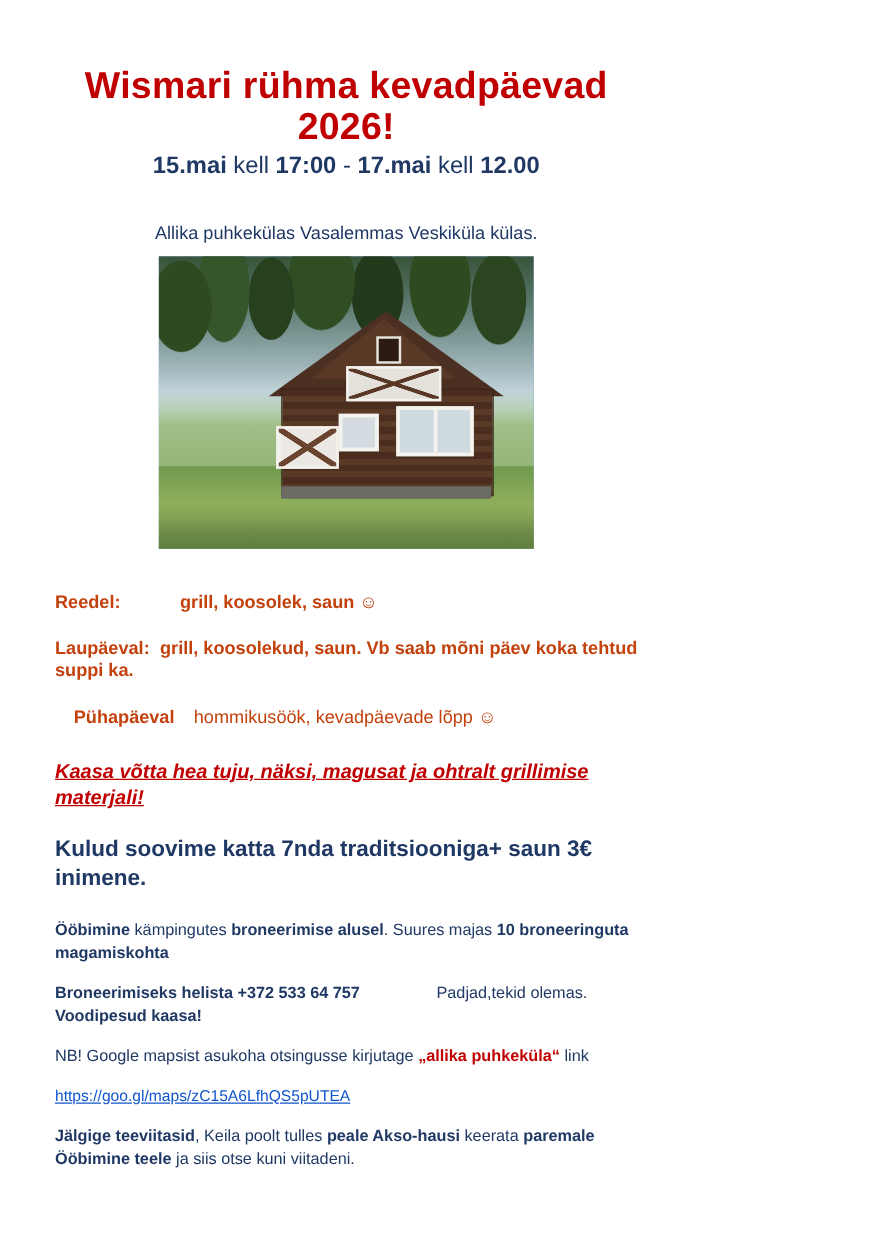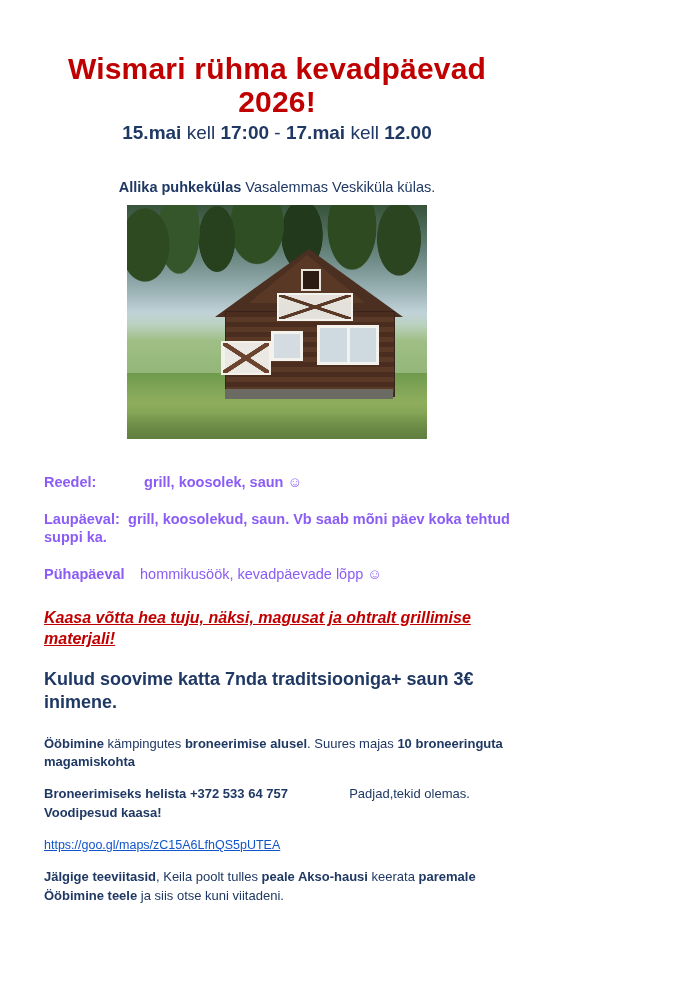--- a/index.html
+++ b/index.html
@@ -41,21 +41,21 @@
   }
   .title-sub b { font-weight: bold; }
   .title-sub .light { font-weight: normal; }
 
   .venue {
     text-align: center;
     font-size: 14.5px;
     color: #1f3864;
     margin: 34px 0 10px 0;
   }
-  .venue .strong { font-weight: bold; }
+  .venue .strong { font-weight: normal; }
   .venue .normal { font-weight: normal; }
 
   
   .photo-wrap {
     display: flex;
     justify-content: center;
     margin: 6px 0 0 0;
   }
   .photo {
     position: relative;
@@ -189,31 +189,31 @@
     background: #6b6b63;
   }
 
   
   .schedule {
     margin: 34px 0 0 0;
     padding-left: 4px;
   }
   .sched-row {
     font-size: 14.5px;
-    color: #8b5cf6;
+    color: #c2410c;
     margin-bottom: 18px;
     line-height: 1.3;
   }
   .sched-row .day {
     font-weight: bold;
     display: inline-block;
   }
   .sched-row .day.w1 { width: 96px; }
   .sched-row .day.w2 { width: 80px; }
-  .sched-row .day.w3 { width: 92px; }
+  .sched-row .day.w3 { width: 92px; margin-left: 15px; }
   .sched-row .bold { font-weight: bold; }
   .sched-row .plain { font-weight: normal; }
 
   .highlight-red {
     color: #c00000;
     font-weight: bold;
     font-style: italic;
     font-size: 16px;
     margin: 24px 0 18px 4px;
     line-height: 1.3;
@@ -319,20 +319,23 @@
       <span class="b">broneerimise alusel</span><span class="n">.  Suures majas</span>
       <span class="b">10 broneeringuta magamiskohta</span>
     </p>
     <p>
       <span class="b">Broneerimiseks helista +372 533 64 757</span>
       <span class="gap-left"></span>
       <span class="n">Padjad,tekid olemas.</span>
       <span class="b">Voodipesud kaasa!</span>
     </p>
     <p>
+      <span class="nb">NB! Google mapsist asukoha otsingusse kirjutage </span><span class="quoted-red">„allika puhkeküla“</span><span class="nb"> link</span>
+    </p>
+    <p>
       <a class="link" href="#">https://goo.gl/maps/zC15A6LfhQS5pUTEA</a>
     </p>
     <p class="directions">
       <span class="b">Jälgige teeviitasid</span><span class="n">, Keila poolt tulles </span><span class="b">peale Akso-hausi</span><span class="n"> keerata </span><span class="b">paremale Ööbimine teele</span><span class="n"> ja siis otse kuni viitadeni.</span>
     </p>
   </div>
 
 </div>
 
 </body></html>

